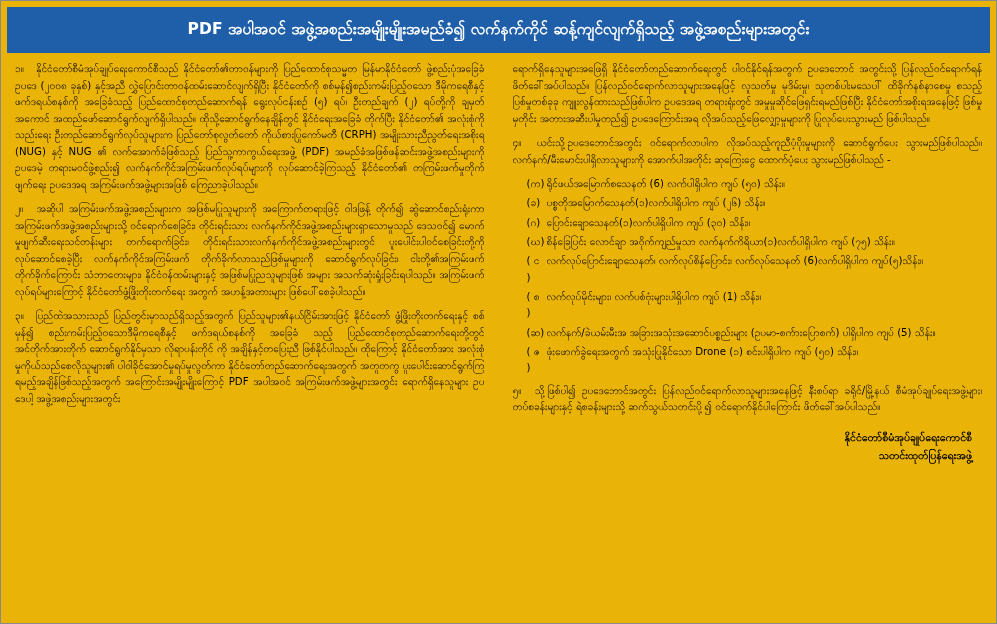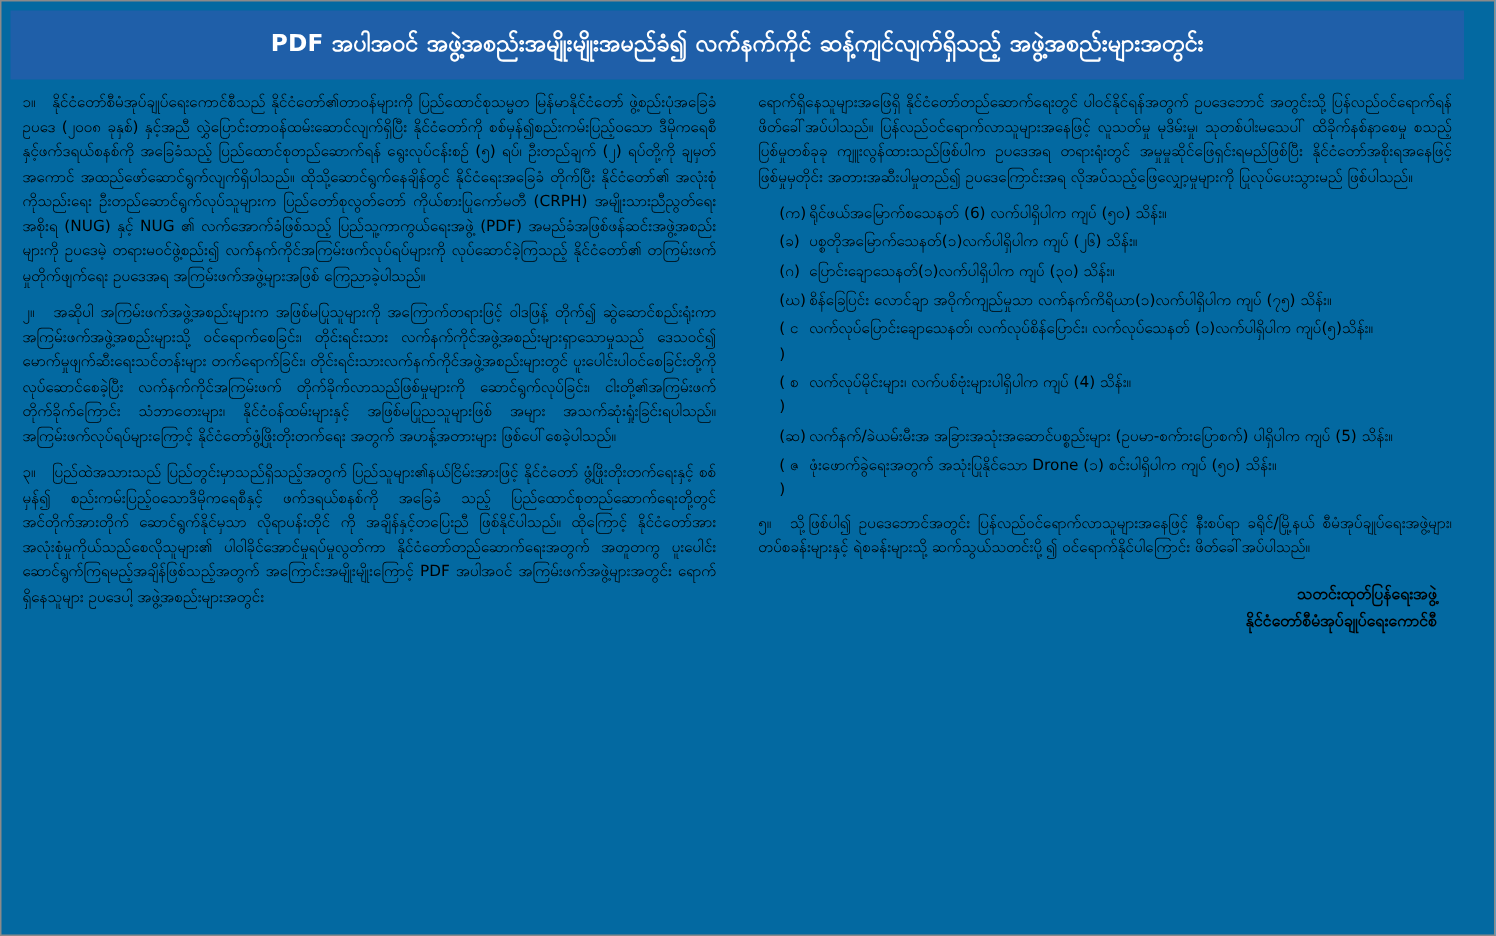--- a/index.html
+++ b/index.html
@@ -12,22 +12,22 @@
     background: #ffffff;
     font-family: "DejaVu Sans", "Liberation Sans", sans-serif;
     overflow: hidden;
   }
   .page {
     position: relative;
     width: 997px;
     height: 624px;
     box-sizing: border-box;
     border: 1px solid #8a8a8a;
-    background: #0369a1;
-    padding: 6px 20px 4px 6px;
+    background: #eab308;
+    padding: 6px 6px 4px 6px;
   }
   .banner {
     background: #1f5fa9;
     color: #ffffff;
     text-align: center;
     padding: 10px 24px 12px 24px;
     box-sizing: border-box;
   }
   .banner-line {
     font-size: 15.5px;
@@ -115,61 +115,65 @@
       <p class="para">
         <span class="lead">၃။</span>
         <span>ပြည်ထဲအသားသည် ပြည်တွင်းမှာသည်ရှိသည့်အတွက် ပြည်သူများ၏နယ်ငြိမ်းအားဖြင့် နိုင်ငံတော် ဖွံ့ဖြိုးတိုးတက်ရေးနှင့် စစ်မှန်၍ စည်းကမ်းပြည့်ဝသောဒီမိုကရေစီနှင့် ဖက်ဒရယ်စနစ်ကို အခြေခံ သည့် ပြည်ထောင်စုတည်ဆောက်ရေးတို့တွင် အင်တိုက်အားတိုက် ဆောင်ရွက်နိုင်မှသာ လိုရာပန်းတိုင် ကို အချိန်နှင့်တပြေးညီ ဖြစ်နိုင်ပါသည်။ ထိုကြောင့် နိုင်ငံတော်အား အလုံးစုံမှုကိုယ်သည်စေလိုသူများ၏ ပါဝါခိုင်အောင်မှုရပ်မှုလွတ်ကာ နိုင်ငံတော်တည်ဆောက်ရေးအတွက် အတူတကွ ပူးပေါင်းဆောင်ရွက်ကြရမည့်အချိန်ဖြစ်သည့်အတွက် အကြောင်းအမျိုးမျိုးကြောင့် PDF အပါအဝင် အကြမ်းဖက်အဖွဲ့များအတွင်း ရောက်ရှိနေသူများ ဥပဒေပါ့ အဖွဲ့အစည်းများအတွင်း</span>
       </p>
     </div>
 
     <div class="col">
       <p class="para">
         <span>ရောက်ရှိနေသူများအဖြေရှိ နိုင်ငံတော်တည်ဆောက်ရေးတွင် ပါဝင်နိုင်ရန်အတွက် ဥပဒေဘောင် အတွင်းသို့ ပြန်လည်ဝင်ရောက်ရန် ဖိတ်ခေါ်အပ်ပါသည်။ ပြန်လည်ဝင်ရောက်လာသူများအနေဖြင့် လူသတ်မှု မုဒိမ်းမှု၊ သုတစ်ပါးမသေပါ် ထိခိုက်နစ်နာစေမှု စသည့်ပြစ်မှုတစ်ခုခု ကျူးလွန်ထားသည်ဖြစ်ပါက ဥပဒေအရ တရားရုံးတွင် အမှုမှုဆိုင်ဖြေရှင်းရမည်ဖြစ်ပြီး နိုင်ငံတော်အစိုးရအနေဖြင့် ဖြစ်မှုမှတိုင်း အတားအဆီးပါမှုတည်၍ ဥပဒေကြောင်းအရ လိုအပ်သည့်ဖြေလျှော့မှုများကို ပြုလုပ်ပေးသွားမည် ဖြစ်ပါသည်။</span>
       </p>
+      <p class="para">
+        <span class="lead">၄။</span>
+        <span>ယင်းသို့ဥပဒေဘောင်အတွင်း ဝင်ရောက်လာပါက လိုအပ်သည့်ကူညီပံ့ပိုးမှုများကို ဆောင်ရွက်ပေး သွားမည်ဖြစ်ပါသည်။ လက်နက်/မီးမောင်းပါရှိလာသူများကို အောက်ပါအတိုင်း ဆုကြေးငွေ ထောက်ပံ့ပေး သွားမည်ဖြစ်ပါသည် -</span>
+      </p>
 
       <div class="list">
         <div class="list-item">
           <span class="list-marker">(က)</span>
           <span class="list-text">ရိုင်ဖယ်အမြောက်စသေနတ် (6) လက်ပါရှိပါက ကျပ် (၅၀) သိန်း။</span>
         </div>
         <div class="list-item">
           <span class="list-marker">(ခ)</span>
           <span class="list-text">ပစ္စတိုအမြောက်သေနတ်(၁)လက်ပါရှိပါက ကျပ် (၂၆) သိန်း။</span>
         </div>
         <div class="list-item">
           <span class="list-marker">(ဂ)</span>
           <span class="list-text">ပြောင်းချောသေနတ်(၁)လက်ပါရှိပါက ကျပ် (၃၀) သိန်း။</span>
         </div>
         <div class="list-item">
           <span class="list-marker">(ဃ)</span>
           <span class="list-text">စိန်ခြေပြင်း လောင်ချာ အဝိုက်ကျည်မှုသာ လက်နက်ကိရိယာ(၁)လက်ပါရှိပါက ကျပ် (၇၅) သိန်း။</span>
         </div>
         <div class="list-item">
           <span class="list-marker">( င )</span>
-          <span class="list-text">လက်လုပ်ပြောင်းချောသေနတ်၊ လက်လုပ်စိန်ပြောင်း၊ လက်လုပ်သေနတ် (၁)လက်ပါရှိပါက ကျပ်(၅)သိန်း။</span>
+          <span class="list-text">လက်လုပ်ပြောင်းချောသေနတ်၊ လက်လုပ်စိန်ပြောင်း၊ လက်လုပ်သေနတ် (6)လက်ပါရှိပါက ကျပ်(၅)သိန်း။</span>
         </div>
         <div class="list-item">
           <span class="list-marker">( စ )</span>
-          <span class="list-text">လက်လုပ်မိုင်းများ၊ လက်ပစ်ဗုံးများပါရှိပါက ကျပ် (4) သိန်း။</span>
+          <span class="list-text">လက်လုပ်မိုင်းများ၊ လက်ပစ်ဗုံးများပါရှိပါက ကျပ် (1) သိန်း။</span>
         </div>
         <div class="list-item">
           <span class="list-marker">(ဆ)</span>
           <span class="list-text">လက်နက်/ခဲယမ်းမီးအ အခြားအသုံးအဆောင်ပစ္စည်းများ (ဥပမာ-စက်ားပြောစက်) ပါရှိပါက ကျပ် (5) သိန်း။</span>
         </div>
         <div class="list-item">
           <span class="list-marker">( ဇ )</span>
           <span class="list-text">ဖုံးဖောက်ခွဲရေးအတွက် အသုံးပြုနိုင်သော Drone (၁) စင်းပါရှိပါက ကျပ် (၅၀) သိန်း။</span>
         </div>
       </div>
 
       <p class="para">
         <span class="lead">၅။</span>
         <span>သို့ဖြစ်ပါ၍ ဥပဒေဘောင်အတွင်း ပြန်လည်ဝင်ရောက်လာသူများအနေဖြင့် နီးစပ်ရာ ခရိုင်/မြို့နယ် စီမံအုပ်ချုပ်ရေးအဖွဲ့များ၊ တပ်စခန်းများနှင့် ရဲစခန်းများသို့ ဆက်သွယ်သတင်းပို့၍ ဝင်ရောက်နိုင်ပါကြောင်း ဖိတ်ခေါ်အပ်ပါသည်။</span>
       </p>
 
       <div class="signature">
+        <span class="sig-line">နိုင်ငံတော်စီမံအုပ်ချုပ်ရေးကောင်စီ</span>
         <span class="sig-line">သတင်းထုတ်ပြန်ရေးအဖွဲ့</span>
-        <span class="sig-line">နိုင်ငံတော်စီမံအုပ်ချုပ်ရေးကောင်စီ</span>
       </div>
     </div>
 
   </div>
 </div>
 
 </body></html>

